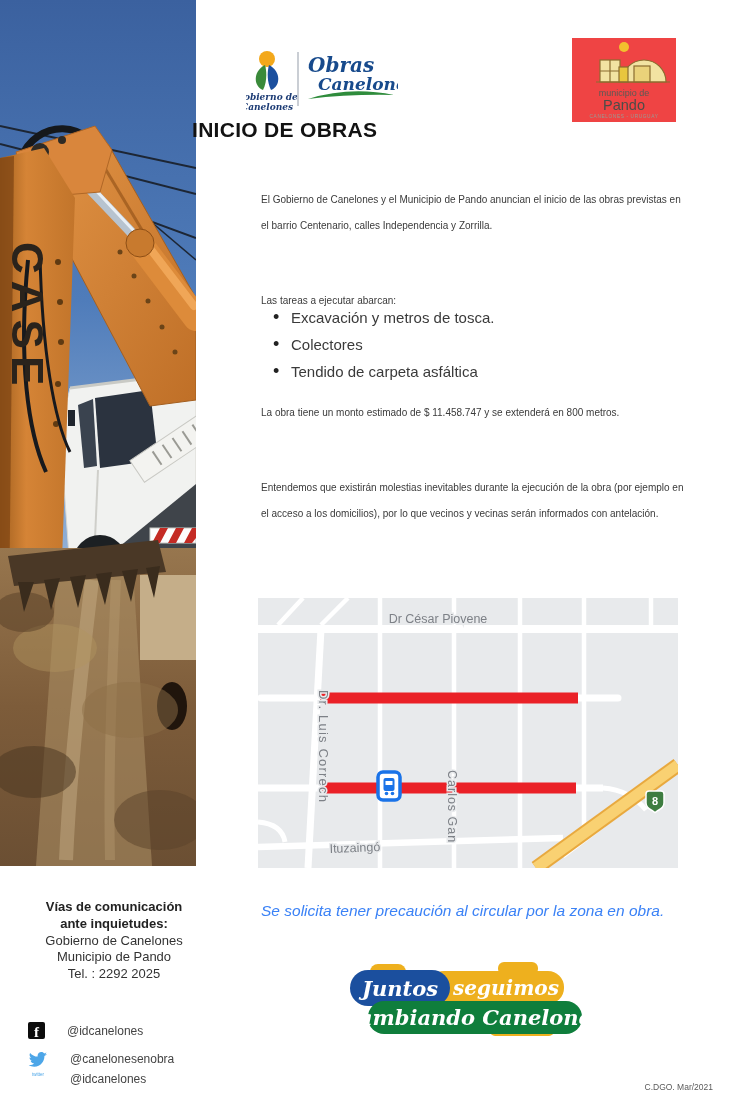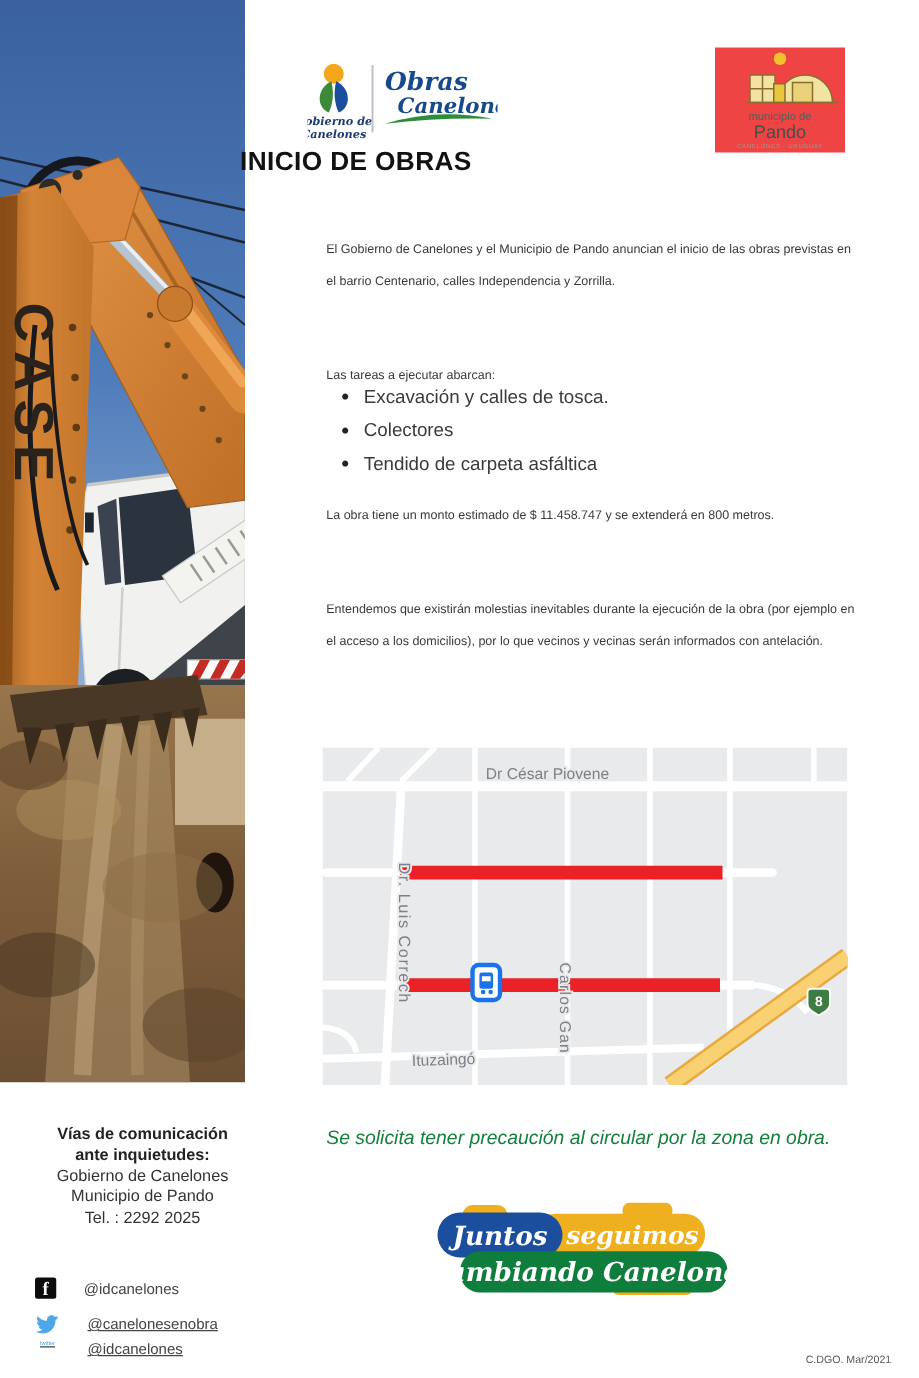--- a/index.html
+++ b/index.html
@@ -7,21 +7,21 @@
         font-family:"Liberation Sans",sans-serif;color:#333;}
   .abs{position:absolute;}
   
   .title{left:192px;width:522px;text-align:left;font-weight:bold;color:#121212;
          font-size:21px;letter-spacing:.3px;}
   
   .para{left:261px;width:428px;font-size:10px;line-height:25.5px;color:#3a3a3a;}
   ul.tasks{list-style:none;margin:0;padding:0;}
   ul.tasks li{position:relative;padding-left:30px;margin-bottom:10px;font-size:15px;color:#3a3a3a;}
   ul.tasks li::before{content:"•";position:absolute;left:12px;top:-2px;font-size:18px;color:#222;}
-  .caution{left:261px;width:430px;font-style:italic;font-size:15.5px;color:#15803d;}
+  .caution{left:261px;width:430px;font-style:italic;font-size:15.5px;color:#3b82f6;}
   
   .contact{left:0;top:899px;width:196px;text-align:center;font-size:13px;line-height:16.8px;color:#333;margin-left:16px;}
   .contact .b{font-weight:bold;color:#222;}
   .social-row{left:28px;display:flex;align-items:flex-start;gap:22px;font-size:12px;color:#444;}
   .fb-badge{width:17px;height:17px;background:#0c0c0c;border-radius:2px;color:#fff;
             font-family:"Liberation Serif",serif;font-weight:bold;font-size:15px;
             display:flex;align-items:flex-end;justify-content:center;line-height:13px;}
   .tw-wordmark{display:block;font-size:4.5px;color:#4da6e8;text-align:center;margin-top:1px;}
   .handles div{margin-bottom:6px;}
   .footer-note{right:22px;top:1082px;font-size:8.5px;color:#5a5a5a;}
@@ -189,21 +189,21 @@
       <text x="52" y="72" text-anchor="middle" font-size="14.5" fill="#4c4c48">Pando</text>
       <text x="52" y="80" text-anchor="middle" font-size="4.8" fill="#9a9a94" letter-spacing="0.6">CANELONES - URUGUAY</text>
     </svg>
   </div>
 
   <div class="abs title" style="top:118px;">INICIO DE OBRAS</div>
 
   <div class="abs para" style="top:187px;">El Gobierno de Canelones y el Municipio de Pando anuncian el inicio de las obras previstas en el barrio Centenario, calles Independencia y Zorrilla.</div>
   <div class="abs para" style="top:288px;">Las tareas a ejecutar abarcan:</div>
   <ul class="abs tasks" style="left:261px;top:309px;width:420px;">
-    <li>Excavación y calles de tosca.</li>
+    <li>Excavación y metros de tosca.</li>
     <li>Colectores</li>
     <li>Tendido de carpeta asfáltica</li>
   </ul>
   <div class="abs para" style="top:400px;">La obra tiene un monto estimado de $ 11.458.747 y se extenderá en 800 metros.</div>
   <div class="abs para" style="top:475px;">Entendemos que existirán molestias inevitables durante la ejecución de la obra (por ejemplo en el acceso a los domicilios), por lo que vecinos y vecinas serán informados con antelación.</div>
 
   <div class="abs" style="left:258px;top:598px;width:420px;height:270px;">
     <svg width="420" height="270" viewBox="0 0 420 270">
       <rect x="0" y="0" width="420" height="270" fill="#e8eaec"></rect>
 
@@ -264,21 +264,21 @@
     <div class="b">ante inquietudes:</div>
     <div>Gobierno de Canelones</div>
     <div>Municipio de Pando</div>
     <div>Tel. : 2292 2025</div>
   </div>
 
   <div class="abs social-row" style="top:1022px;">
     <div class="fb-badge">f</div>
     <div style="padding-top:2px;">@idcanelones</div>
   </div>
-  <div class="abs social-row" style="top:1052px;text-decoration:underline;">
+  <div class="abs social-row" style="top:1052px;">
     <div style="width:20px;">
       <svg width="20" height="16" viewBox="0 0 20 16">
         <path d="M19,2 c-.7.3-1.4.5-2.1.6 .8-.5 1.3-1.2 1.6-2 -.7.4-1.5.7-2.4.9 C15.4.6 14.4.1 13.3.1 c-2,0-3.7,1.7-3.7,3.7 0,.3 0,.6.1.8 C6.6,4.5 3.9,3 2.1,.9 1.8,1.5 1.6,2.1 1.6,2.8 c0,1.3.7,2.4 1.6,3.1 -.6,0-1.2-.2-1.7-.5 0,1.8 1.3,3.3 2.9,3.6 -.3.1-.6.1-1,.1 -.2,0-.5,0-.7-.1 .5,1.5 1.8,2.5 3.4,2.6 -1.2,1-2.8,1.5-4.5,1.5 -.3,0-.6,0-.9,0 1.6,1 3.5,1.6 5.5,1.6 6.6,0 10.2-5.5 10.2-10.2 0-.2,0-.3,0-.5 C17.2,3.7 18.2,2.9 19,2 Z" fill="#4da6e8"></path>
       </svg>
       <span class="tw-wordmark">twitter</span>
     </div>
     <div class="handles">
       <div>@canelonesenobra</div>
       <div>@idcanelones</div>
     </div>

